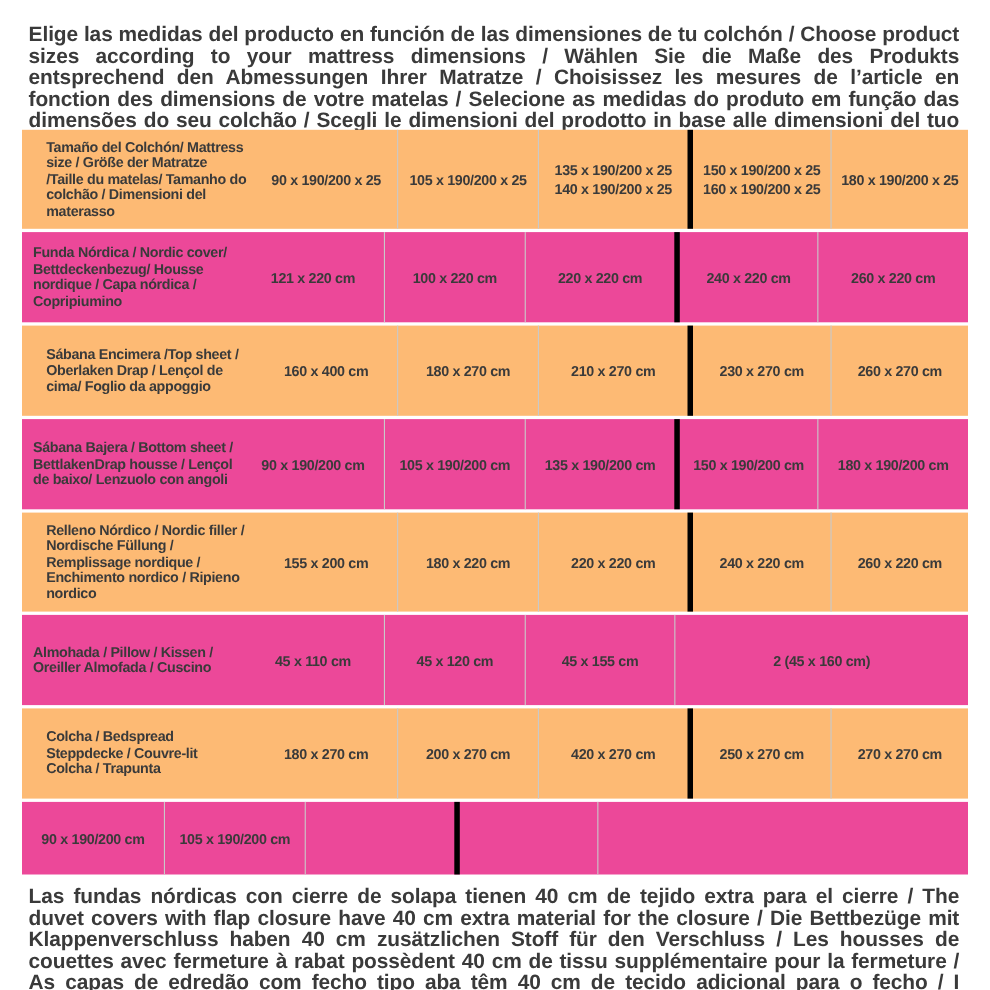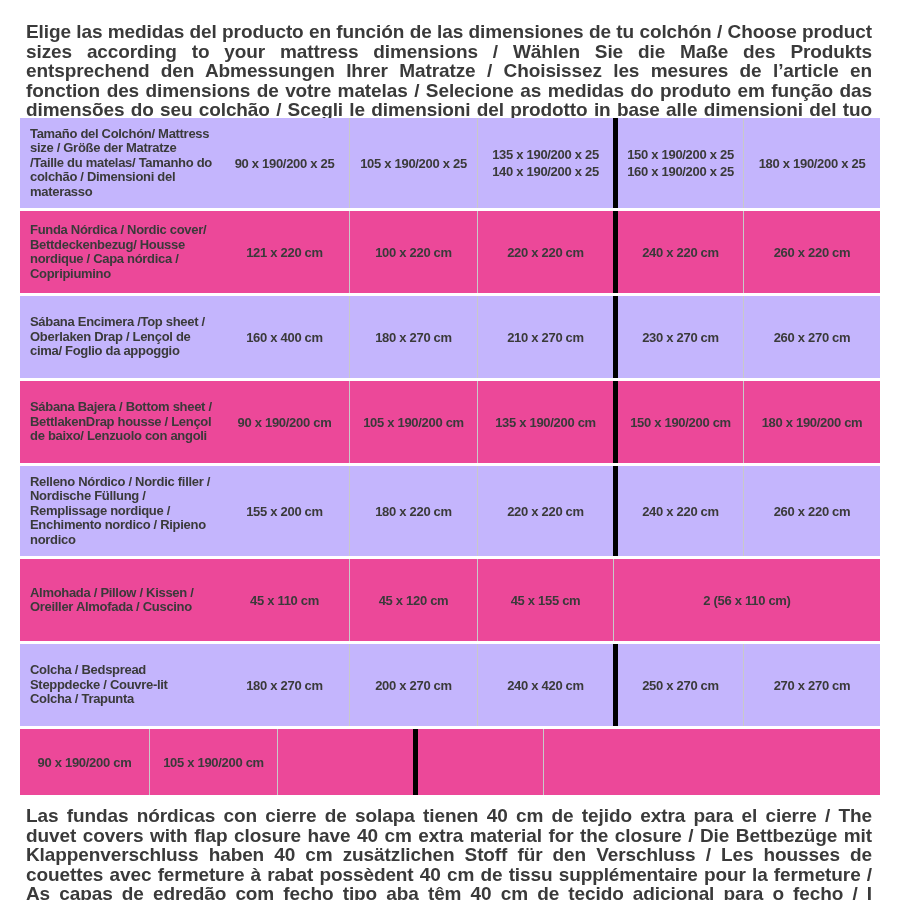--- a/index.html
+++ b/index.html
@@ -12,21 +12,21 @@
     font-size:19px;font-weight:700;line-height:19.5px;
     text-align:justify;letter-spacing:-0.1px;color:#3a3a3a;
   }
   .header-note{top:22px;}
   .footer-note{top:806px;}
   .size-table{
     position:absolute;top:118px;left:20px;width:860px;
     display:flex;flex-direction:column;gap:3px;
   }
   .row{display:flex;background:#ec4899;}
-  .row.shaded{background:#c4b5fd;}
+  .row.shaded{background:#fdba74;padding-left:12px;}
   .h90{height:90px}.h82{height:82px}.h66{height:66px}
   .cell{
     box-sizing:border-box;display:flex;align-items:center;justify-content:center;
     font-weight:700;font-size:13px;letter-spacing:-0.3px;text-align:center;
     white-space:pre-line;line-height:17px;color:#3a3a3a;
   }
   .cell.label{
     width:200px;justify-content:flex-start;text-align:left;
     line-height:14.5px;padding:0 8px 0 10px;white-space:normal;
   }
@@ -90,28 +90,28 @@
       <div class="cell c3">220 x 220 cm</div>
       <div class="cell c4">240 x 220 cm</div>
       <div class="cell c5">260 x 220 cm</div>
     </div>
 
     <div class="row h82">
       <div class="cell label">Almohada  / Pillow / Kissen / Oreiller Almofada / Cuscino</div>
       <div class="cell c1">45 x 110 cm</div>
       <div class="cell c2">45 x 120 cm</div>
       <div class="cell c3">45 x 155 cm</div>
-      <div class="cell c5">2 (56 x 110 cm)</div>
+      <div class="cell c5">2 (45 x 160 cm)</div>
     </div>
 
     <div class="row shaded h82">
       <div class="cell label">Colcha / Bedspread Steppdecke / Couvre-lit Colcha / Trapunta</div>
       <div class="cell c1">180 x 270 cm</div>
       <div class="cell c2">200 x 270 cm</div>
-      <div class="cell c3">240 x 420 cm</div>
+      <div class="cell c3">420 x 270 cm</div>
       <div class="cell c4">250 x 270 cm</div>
       <div class="cell c5">270 x 270 cm</div>
     </div>
 
     <div class="row h66">
       <div class="cell c1">90 x 190/200 cm</div>
       <div class="cell c2">105 x 190/200 cm</div>
       <div class="cell c3"></div>
       <div class="cell c4"></div>
       <div class="cell c5"></div>

